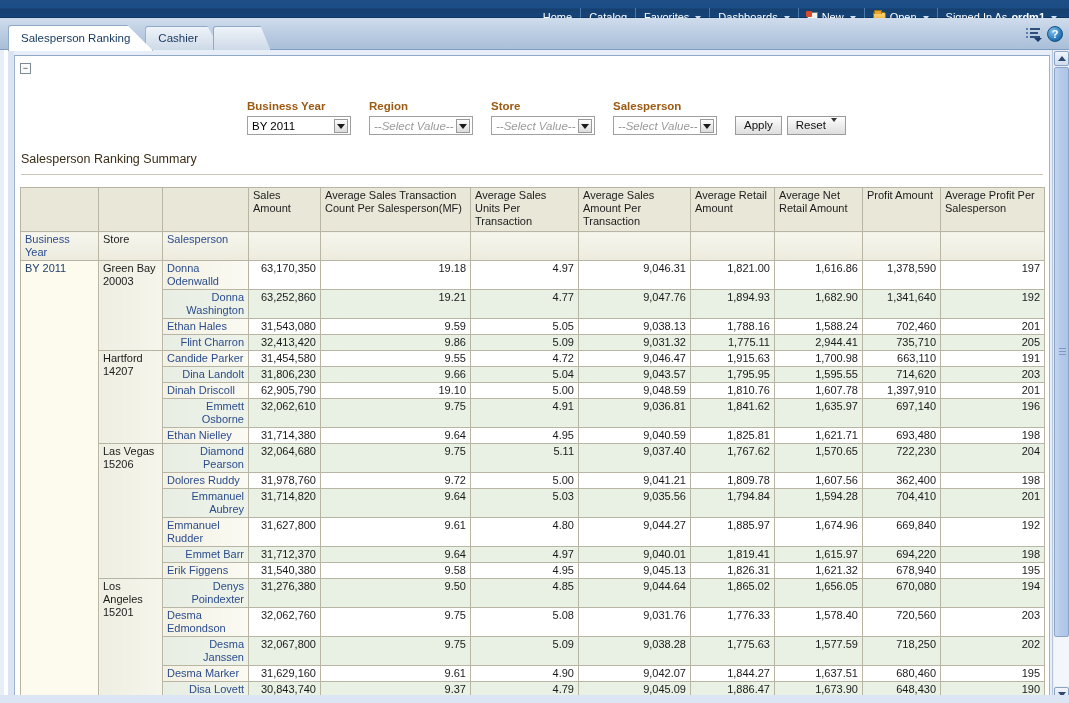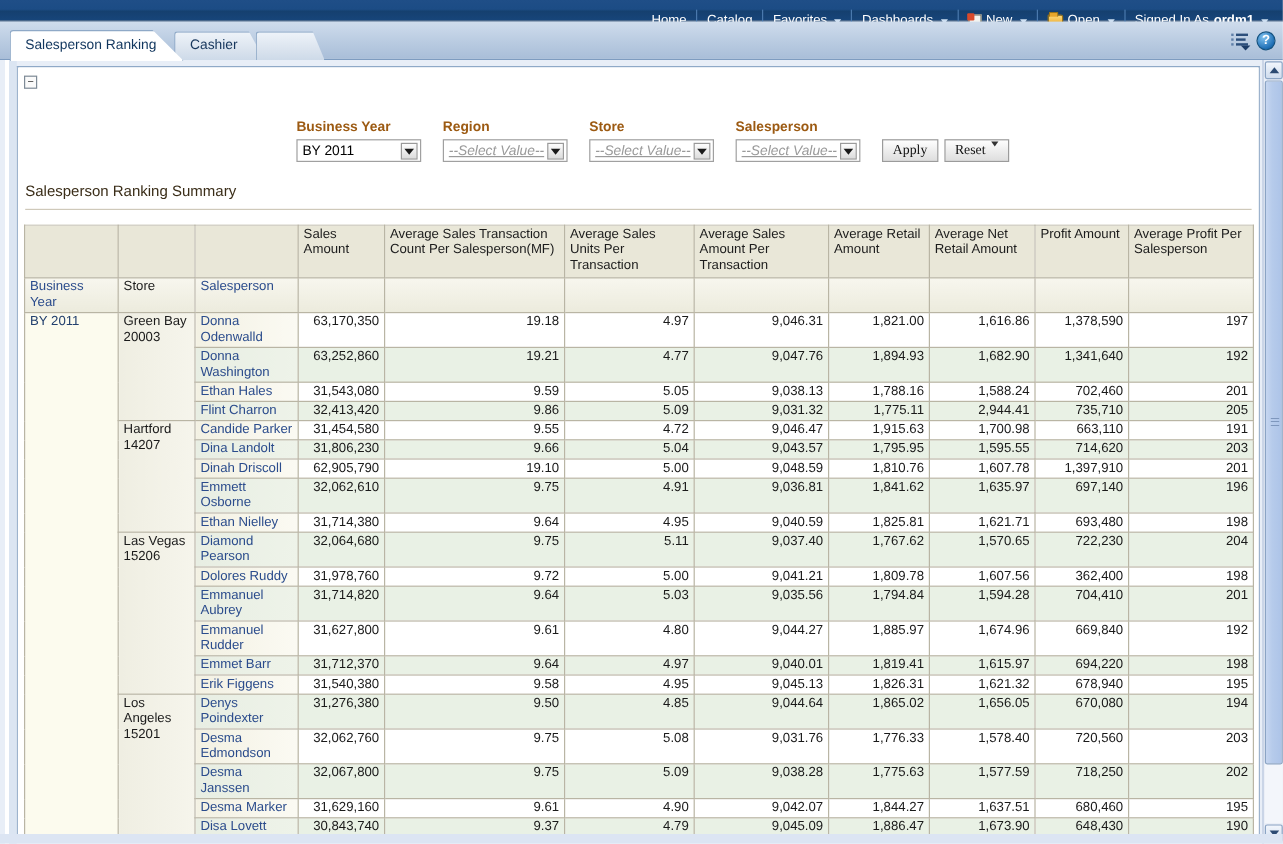--- a/index.html
+++ b/index.html
@@ -152,21 +152,21 @@
     color: #9c5a12; font-weight: bold; font-size: 11.5px;
     margin-bottom: 4px; white-space: nowrap;
   }
   .select-box {
     height: 19px; border: 1px solid #a0a0a0;
     background: #ffffff;
     display: flex; align-items: center; position: relative;
     font-size: 11.5px; color: #000;
   }
   .select-box .sel-text { padding-left: 4px; white-space: nowrap; }
-  .select-box .sel-text.placeholder { color: #9a9a9a; font-style: italic; text-decoration: underline; }
+  .select-box .sel-text.placeholder { color: #9a9a9a; font-style: italic; }
   .select-box .sel-arrow {
     position: absolute; right: 2px; top: 2px; width: 14px; height: 14px;
     background: linear-gradient(to bottom, #fdfdfd, #dcdcdc);
     border: 1px solid #9a9a9a;
     display: flex; align-items: center; justify-content: center;
   }
   .select-box .sel-arrow::after {
     content: ""; width: 0; height: 0;
     border-left: 4px solid transparent; border-right: 4px solid transparent;
     border-top: 5px solid #1a1a1a;
@@ -176,21 +176,20 @@
   .w-st { width: 104px; }
   .w-sp { width: 104px; }
 
   .btn {
     height: 19px; padding: 0 8px;
     background: linear-gradient(to bottom, #fefefe 0%, #ececec 55%, #dedede 100%);
     border: 1px solid #9b9b9b;
     font-size: 11.5px; color: #111; line-height: 17px;
     display: inline-flex; align-items: flex-start; gap: 3px;
     white-space: nowrap;
-    font-family: Liberation Serif, serif;
   }
   .btn-reset { margin-left: 5px; }
   .btn .cd { border-top-color: #333; }
 
   
   .report-title {
     position: absolute; left: 6px; top: 96px;
     font-size: 12.5px; font-weight: normal; color: #3a2d18;
     font-family: "Liberation Sans", sans-serif;
   }
@@ -247,21 +246,21 @@
     color: #1a1a1a; text-align: left;
   }
   td.c-person {
     text-align: left;
   }
   td.c-person a { color: #2b4c8c; }
   td.num { text-align: right; font-variant-numeric: tabular-nums; }
 
   tr.r-odd td.c-person { background: linear-gradient(to right, #f3f1e3 0%, #fbfaf3 100%); }
   tr.r-odd td.num, tr.r-odd td.blankcell { background: #ffffff; }
-  tr.r-even td.c-person { background: linear-gradient(to right, #e8eee3 0%, #eef3e9 100%); }
+  tr.r-even td.c-person { background: linear-gradient(to right, #e8eee3 0%, #eef3e9 100%); text-align: right; }
   tr.r-even td.num, tr.r-even td.blankcell { background: #e9f1e5; }
 
   
   .tbl-wrap { height: 520px; overflow: hidden; }
 
   
   .vscroll {
     position: absolute; right: 0; top: 50px; width: 17px; height: 653px;
     background: #e9eef7; border-left: 1px solid #b7c6dc;
   }

